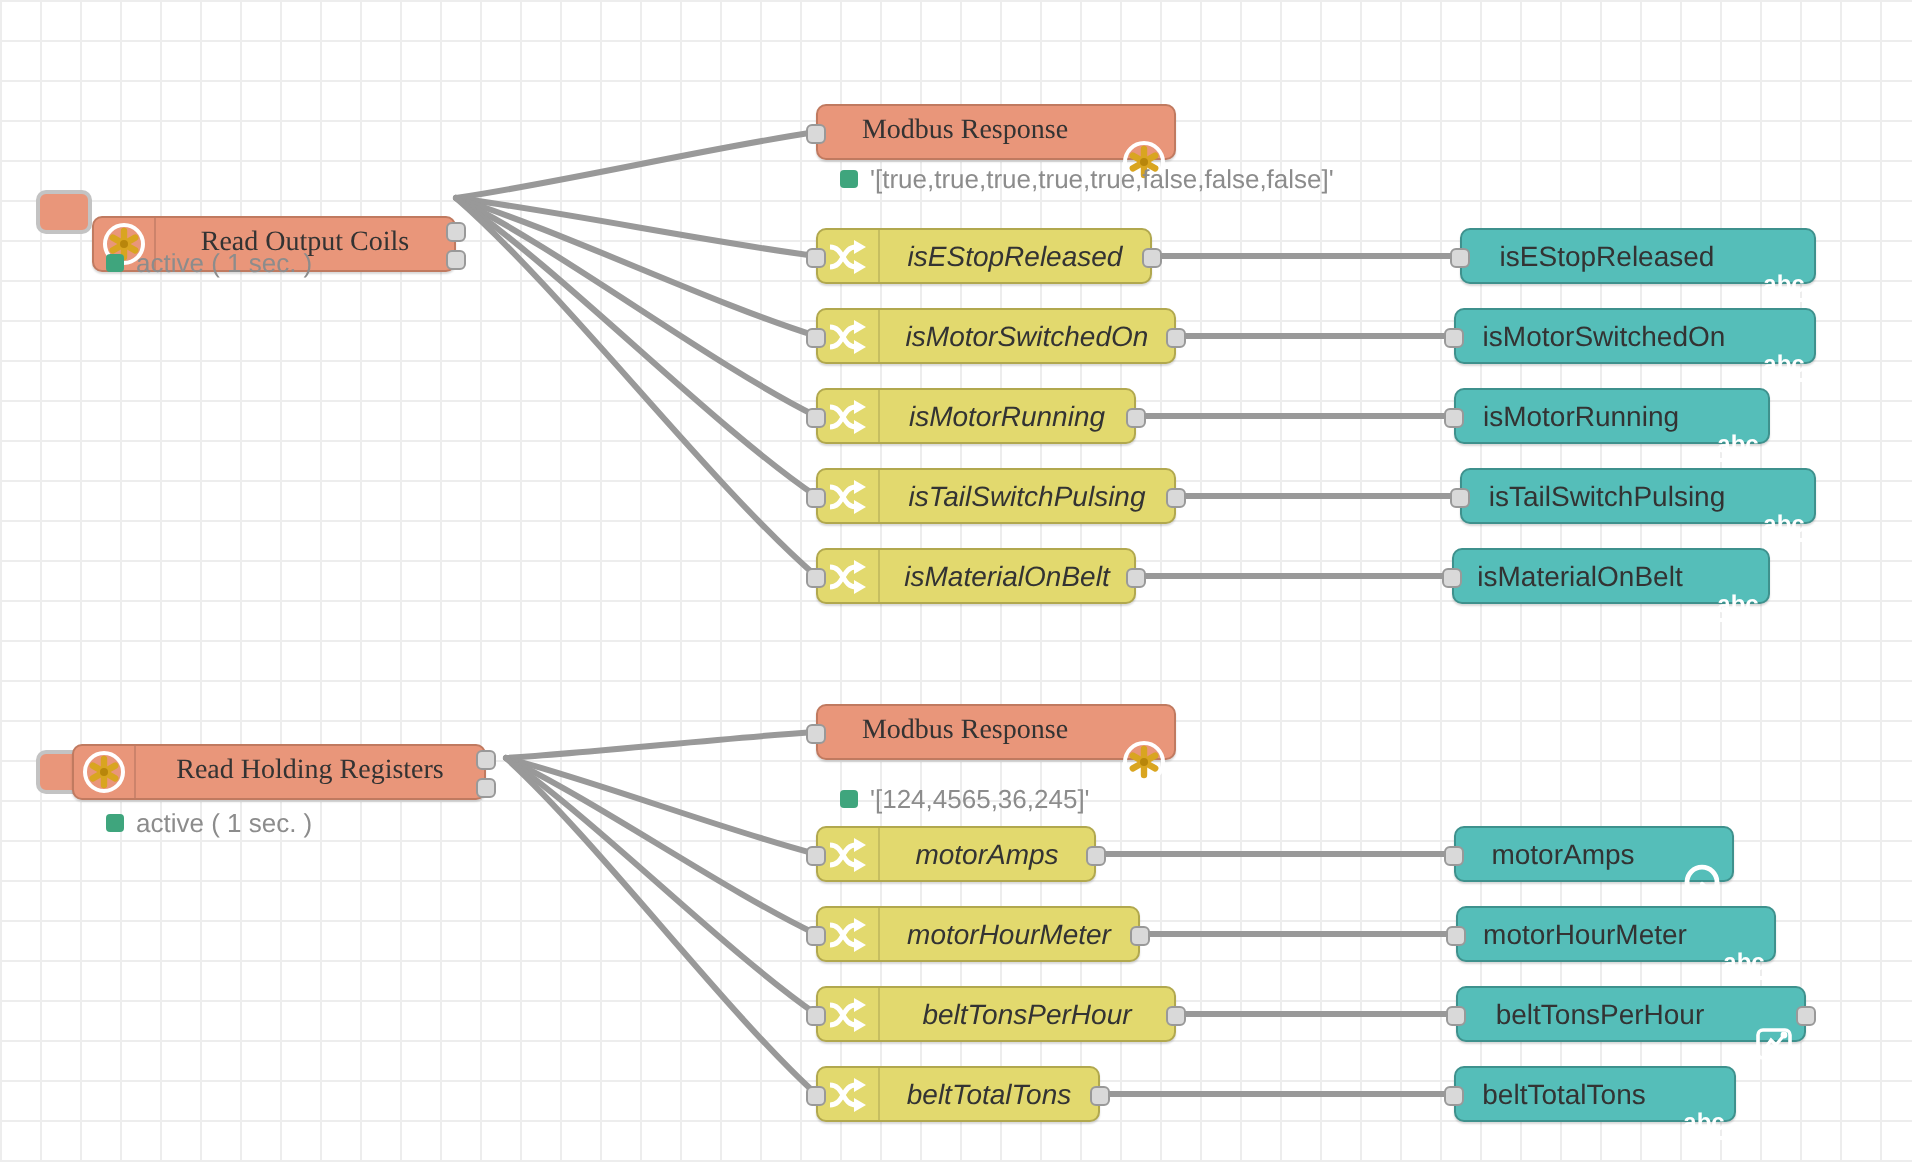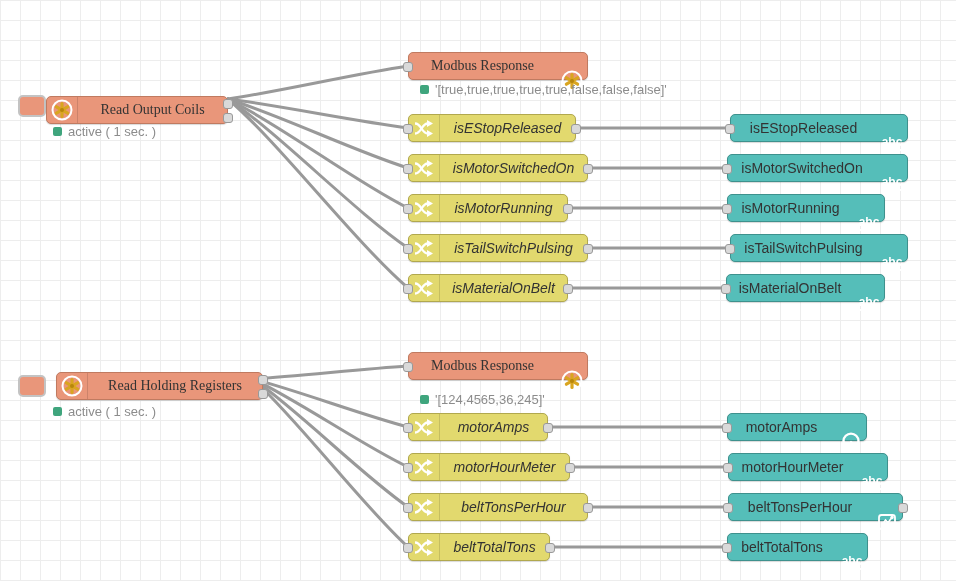--- a/index.html
+++ b/index.html
@@ -95,21 +95,21 @@
     <path d="M253,379 C299,411 362,475 408,507"></path>
     <path d="M253,379 C299,421 362,505 408,547"></path>
 
     <path d="M548,427 L727,427"></path>
     <path d="M570,467 L728,467"></path>
     <path d="M588,507 L728,507"></path>
     <path d="M550,547 L727,547"></path>
   </svg>
 
   <div class="inject-btn" style="left:18px;top:95px;"></div>
-  <div class="node modbus" style="left:46px;top:96px;width:182px;text-align:center;">
+  <div class="node modbus" style="left:46px;top:108px;width:182px;text-align:center;">
     <span class="icon-region left">
       <svg width="22" height="22" viewBox="0 0 22 22">
         <circle cx="11" cy="11" r="9.5" fill="none" stroke="#fff" stroke-width="2"></circle>
         <g stroke="#D9A520" stroke-width="3.2" stroke-linecap="round">
           <line x1="11" y1="4.5" x2="11" y2="17.5"></line>
           <line x1="5.4" y1="7.8" x2="16.6" y2="14.2"></line>
           <line x1="5.4" y1="14.2" x2="16.6" y2="7.8"></line>
         </g>
         <circle cx="11" cy="11" r="2" fill="#B8860B"></circle>
       </svg>
@@ -239,21 +239,21 @@
   </div>
   <div class="node ui" style="left:726px;top:274px;width:159px;">
     <span class="label">isMaterialOnBelt</span>
     <span class="icon-region right">
         <span class="abc">abc</span>
       </span>
     <span class="port in"></span>
   </div>
 
   <div class="inject-btn" style="left:18px;top:375px;"></div>
-  <div class="node modbus" style="left:56px;top:372px;width:207px;">
+  <div class="node modbus" style="left:36px;top:372px;width:207px;">
     <span class="icon-region left">
       <svg width="22" height="22" viewBox="0 0 22 22">
         <circle cx="11" cy="11" r="9.5" fill="none" stroke="#fff" stroke-width="2"></circle>
         <g stroke="#D9A520" stroke-width="3.2" stroke-linecap="round">
           <line x1="11" y1="4.5" x2="11" y2="17.5"></line>
           <line x1="5.4" y1="7.8" x2="16.6" y2="14.2"></line>
           <line x1="5.4" y1="14.2" x2="16.6" y2="7.8"></line>
         </g>
         <circle cx="11" cy="11" r="2" fill="#B8860B"></circle>
       </svg>

